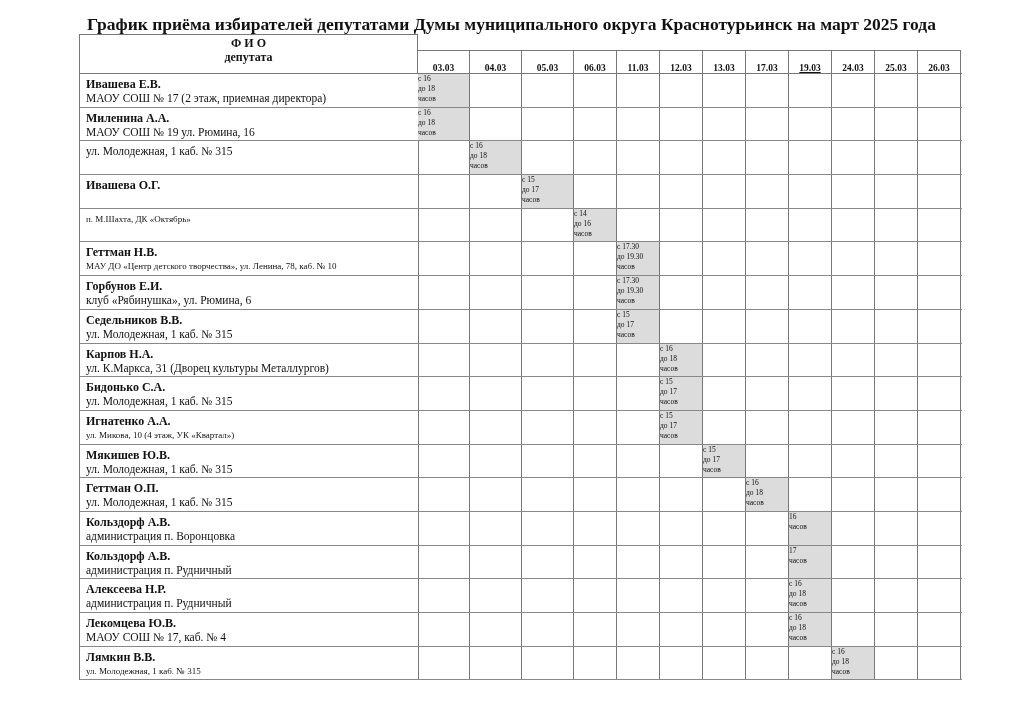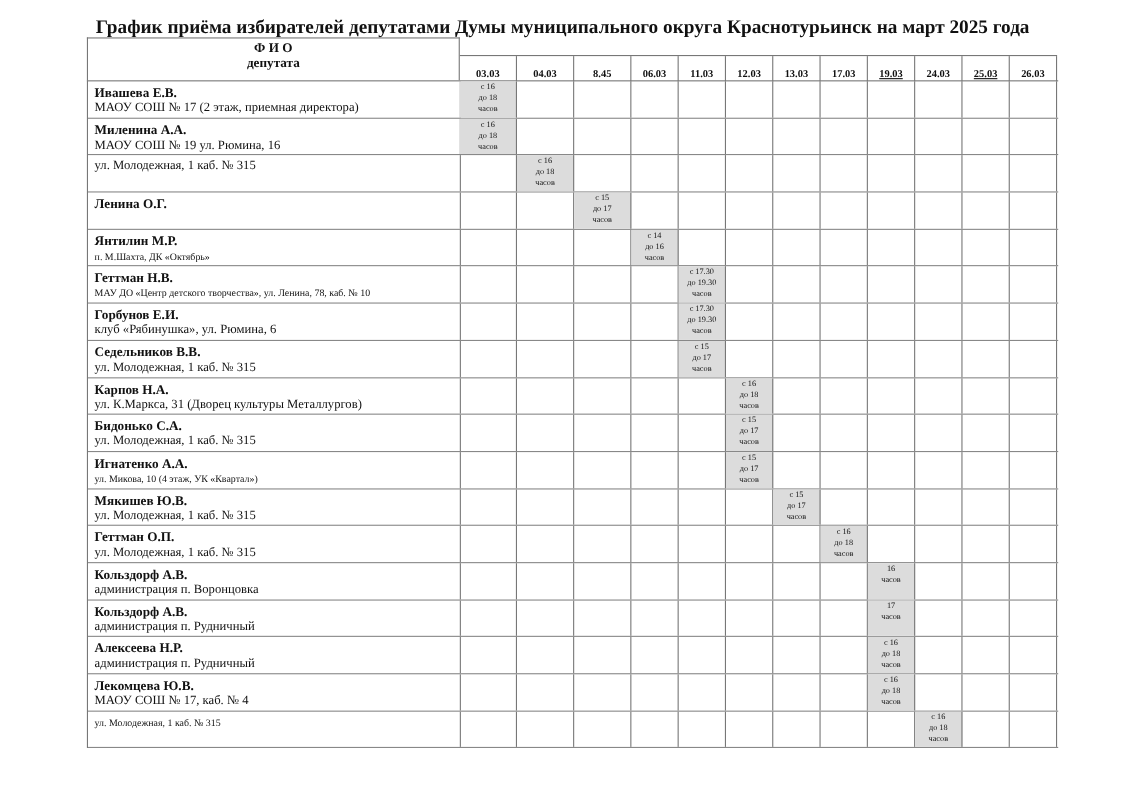--- a/index.html
+++ b/index.html
@@ -16,44 +16,44 @@
                padding-top: 12px; line-height: 10px; }
   .grid { position: absolute; left: 79px; top: 73px; width: 882px; border-top: 1px solid #777; border-left: 1px solid #777; }
   .row { position: relative; height: 33.7px; border-bottom: 1px solid #888; box-sizing: border-box; }
   .name-cell { position: absolute; left: 0; top: 0; width: 339px; height: 100%; box-sizing: border-box;
                border-right: 1px solid #777; padding: 3px 0 0 6px; overflow: hidden; }
   .name { font-weight: bold; font-size: 12px; line-height: 14px; white-space: nowrap; }
   .addr { font-size: 11.5px; line-height: 14px; white-space: nowrap; font-family: Liberation Serif, serif; }
   .addr.small { font-size: 9px; line-height: 14px; }
   .day { position: absolute; top: 0; height: 100%; box-sizing: border-box; border-right: 1px solid #777; }
   .day.filled { background: #dcdcdc; }
-  .slot { font-size: 7.5px; line-height: 10px; text-align: center; padding-top: 0px; white-space: pre-line; }
+  .slot { font-size: 7.5px; line-height: 10px; text-align: left; padding-top: 0px; white-space: pre-line; }
 </style>
 </head>
 <body>
 
 <div class="title">График приёма избирателей депутатами Думы муниципального округа Краснотурьинск на март 2025 года</div>
 
 <div class="fio-head">
   <div>Ф И О</div>
   <div>депутата</div>
 </div>
 
 <div class="dates-head" id="dates-head" style="width: 543px;">
     <div class="date-cell" style="left: 0px; width: 52px;">03.03</div>
     <div class="date-cell" style="left: 52px; width: 52px;">04.03</div>
-    <div class="date-cell" style="left: 104px; width: 52px;">8.45</div>
+    <div class="date-cell" style="left: 104px; width: 52px;">05.03</div>
     <div class="date-cell" style="left: 156px; width: 43px;">06.03</div>
     <div class="date-cell" style="left: 199px; width: 43px;">11.03</div>
     <div class="date-cell" style="left: 242px; width: 43px;">12.03</div>
     <div class="date-cell" style="left: 285px; width: 43px;">13.03</div>
     <div class="date-cell" style="left: 328px; width: 43px;">17.03</div>
     <div class="date-cell" style="left: 371px; width: 43px; text-decoration: underline;">19.03</div>
     <div class="date-cell" style="left: 414px; width: 43px;">24.03</div>
-    <div class="date-cell" style="left: 457px; width: 43px; text-decoration: underline;">25.03</div>
+    <div class="date-cell" style="left: 457px; width: 43px;">25.03</div>
     <div class="date-cell" style="left: 500px; width: 43px;">26.03</div>
   </div>
 
 <div class="grid" id="grid">
     <div class="row">
       <div class="name-cell">
         <div class="name">Ивашева Е.В.</div>
         <div class="addr">МАОУ СОШ № 17 (2 этаж, приемная директора)</div>
       </div>
       <div class="day filled" style="left: 338px; width: 52px;">
@@ -111,42 +111,41 @@
       <div class="day" style="left: 580px; width: 43px;"></div>
       <div class="day" style="left: 623px; width: 43px;"></div>
       <div class="day" style="left: 666px; width: 43px;"></div>
       <div class="day" style="left: 709px; width: 43px;"></div>
       <div class="day" style="left: 752px; width: 43px;"></div>
       <div class="day" style="left: 795px; width: 43px;"></div>
       <div class="day" style="left: 838px; width: 43px;"></div>
     </div>
     <div class="row">
       <div class="name-cell">
-        <div class="name">Ленина О.Г.</div>
+        <div class="name">Ивашева О.Г.</div>
       </div>
       <div class="day" style="left: 338px; width: 52px;"></div>
       <div class="day" style="left: 390px; width: 52px;"></div>
       <div class="day filled" style="left: 442px; width: 52px;">
         <div class="slot">с 15
 до 17
 часов</div>
       </div>
       <div class="day" style="left: 494px; width: 43px;"></div>
       <div class="day" style="left: 537px; width: 43px;"></div>
       <div class="day" style="left: 580px; width: 43px;"></div>
       <div class="day" style="left: 623px; width: 43px;"></div>
       <div class="day" style="left: 666px; width: 43px;"></div>
       <div class="day" style="left: 709px; width: 43px;"></div>
       <div class="day" style="left: 752px; width: 43px;"></div>
       <div class="day" style="left: 795px; width: 43px;"></div>
       <div class="day" style="left: 838px; width: 43px;"></div>
     </div>
     <div class="row">
       <div class="name-cell">
-        <div class="name">Янтилин М.Р.</div>
         <div class="addr small">п. М.Шахта, ДК «Октябрь»</div>
       </div>
       <div class="day" style="left: 338px; width: 52px;"></div>
       <div class="day" style="left: 390px; width: 52px;"></div>
       <div class="day" style="left: 442px; width: 52px;"></div>
       <div class="day filled" style="left: 494px; width: 43px;">
         <div class="slot">с 14
 до 16
 часов</div>
       </div>
@@ -416,20 +415,21 @@
         <div class="slot">с 16
 до 18
 часов</div>
       </div>
       <div class="day" style="left: 752px; width: 43px;"></div>
       <div class="day" style="left: 795px; width: 43px;"></div>
       <div class="day" style="left: 838px; width: 43px;"></div>
     </div>
     <div class="row">
       <div class="name-cell">
+        <div class="name">Лямкин В.В.</div>
         <div class="addr small">ул. Молодежная, 1 каб. № 315</div>
       </div>
       <div class="day" style="left: 338px; width: 52px;"></div>
       <div class="day" style="left: 390px; width: 52px;"></div>
       <div class="day" style="left: 442px; width: 52px;"></div>
       <div class="day" style="left: 494px; width: 43px;"></div>
       <div class="day" style="left: 537px; width: 43px;"></div>
       <div class="day" style="left: 580px; width: 43px;"></div>
       <div class="day" style="left: 623px; width: 43px;"></div>
       <div class="day" style="left: 666px; width: 43px;"></div>

